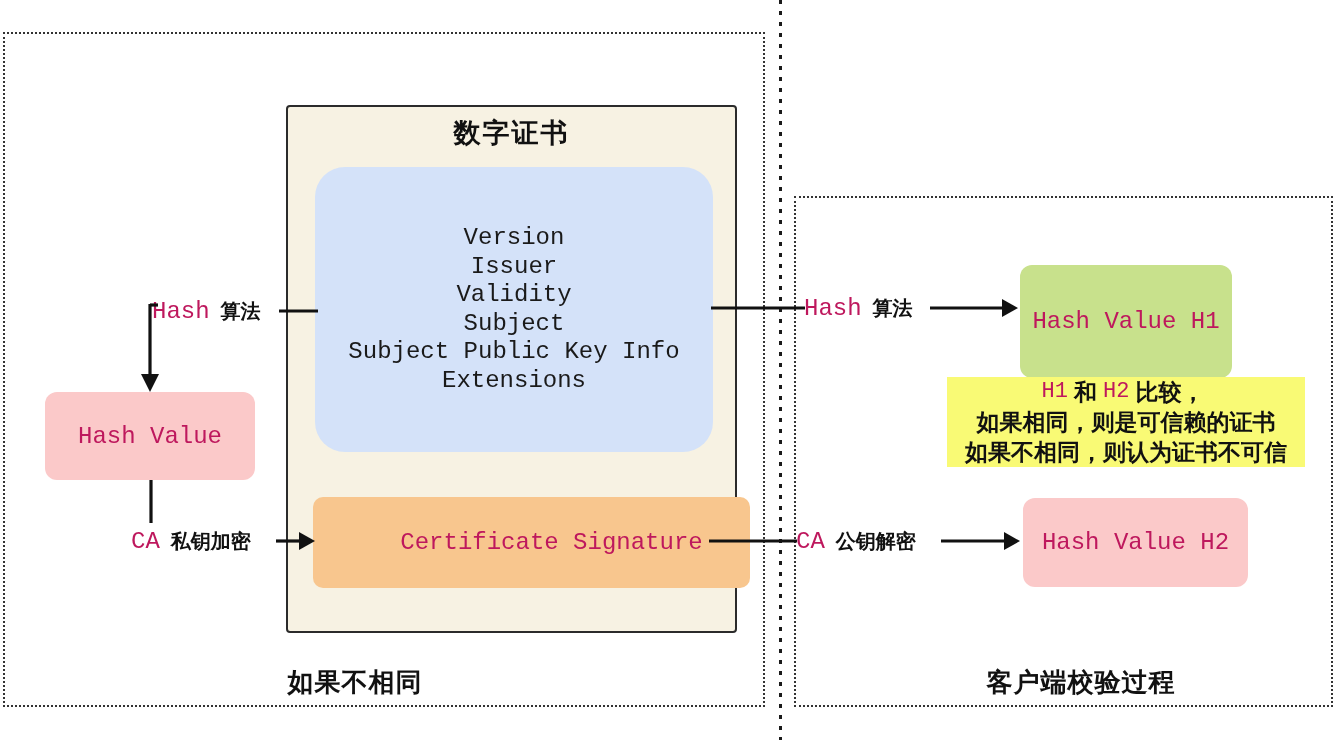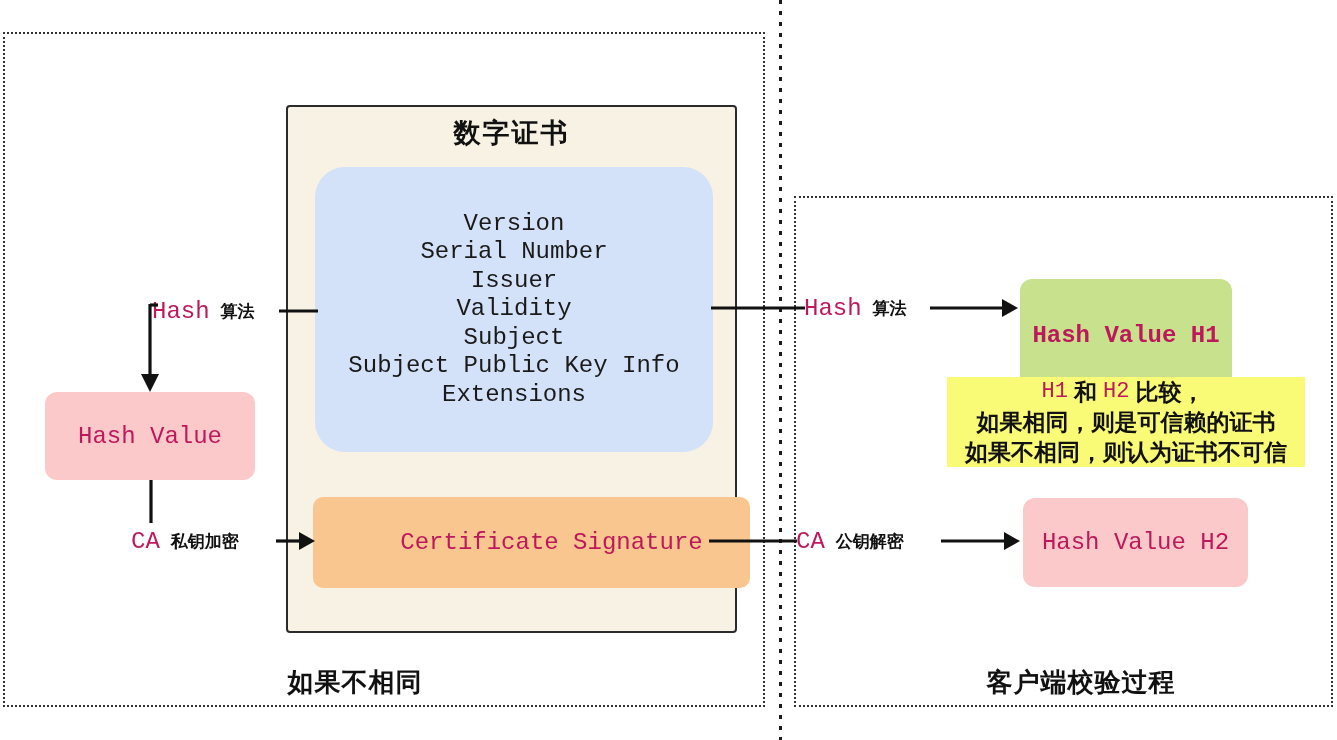--- a/index.html
+++ b/index.html
@@ -27,21 +27,21 @@
     font-family:"Liberation Mono",monospace;font-size:24px;line-height:28.5px;white-space:nowrap;color:#1a1a1a;
   }
   .sig-box{
     position:absolute;left:313px;top:497px;width:397px;height:91px;border-radius:10px;
     background:var(--orange,#f8c68e);display:flex;align-items:center;justify-content:center;padding-left:40px;
   }
   .value-box{
     position:absolute;border-radius:12px;display:flex;align-items:center;justify-content:center;
   }
   .mono{font-family:"Liberation Mono",monospace;font-size:24px;color:#be185d;white-space:nowrap;}
-  .zh{font-weight:700;font-size:17px;color:#111;white-space:nowrap;}
+  .zh{font-weight:700;font-size:20px;color:#111;white-space:nowrap;}
   .mix-label{position:absolute;display:flex;align-items:center;gap:11px;height:30px;}
   .note-box{
     position:absolute;left:947px;top:377px;width:358px;height:90px;background:var(--yellow,#fafc79);
     display:flex;flex-direction:column;align-items:center;justify-content:center;
   }
   .note-line{display:flex;align-items:center;line-height:30px;height:30px;}
   .note-line .zh{font-size:23px;}
   .note-line .mono{font-size:22px;}
   .note-line .gap{margin:0 6px;}
   .caption{
@@ -61,21 +61,20 @@
   <div class="dotted-panel" style="left:794px;top:196px;width:539px;height:511px;"></div>
 
   <div class="divider"></div>
 
   <div class="cert-box">
     <div class="cert-title">数字证书</div>
   </div>
 
   <div class="fields-box">
     <div class="field-line">Version</div>
-    <div class="field-line">Serial Number</div>
     <div class="field-line">Issuer</div>
     <div class="field-line">Validity</div>
     <div class="field-line">Subject</div>
     <div class="field-line">Subject Public Key Info</div>
     <div class="field-line">Extensions</div>
   </div>
 
   <div class="sig-box">
     <span class="mono">Certificate Signature</span>
   </div>
@@ -92,21 +91,21 @@
   <div class="mix-label" style="left:131px;top:526px;">
     <span class="mono">CA</span>
     <span class="zh">私钥加密</span>
   </div>
 
   <div class="mix-label" style="left:804px;top:293px;">
     <span class="mono">Hash</span>
     <span class="zh">算法</span>
   </div>
 
-  <div class="value-box" style="left:1020px;top:279px;width:212px;height:113px;background:var(--green,#c8e18c);font-weight:bold;">
+  <div class="value-box" style="left:1020px;top:265px;width:212px;height:113px;background:var(--green,#c8e18c);">
     <span class="mono">Hash Value H1</span>
   </div>
 
   <div class="note-box">
     <div class="note-line">
       <span class="mono">H1</span>
       <span class="zh gap">和</span>
       <span class="mono">H2</span>
       <span class="zh gap">比较，</span>
     </div>

